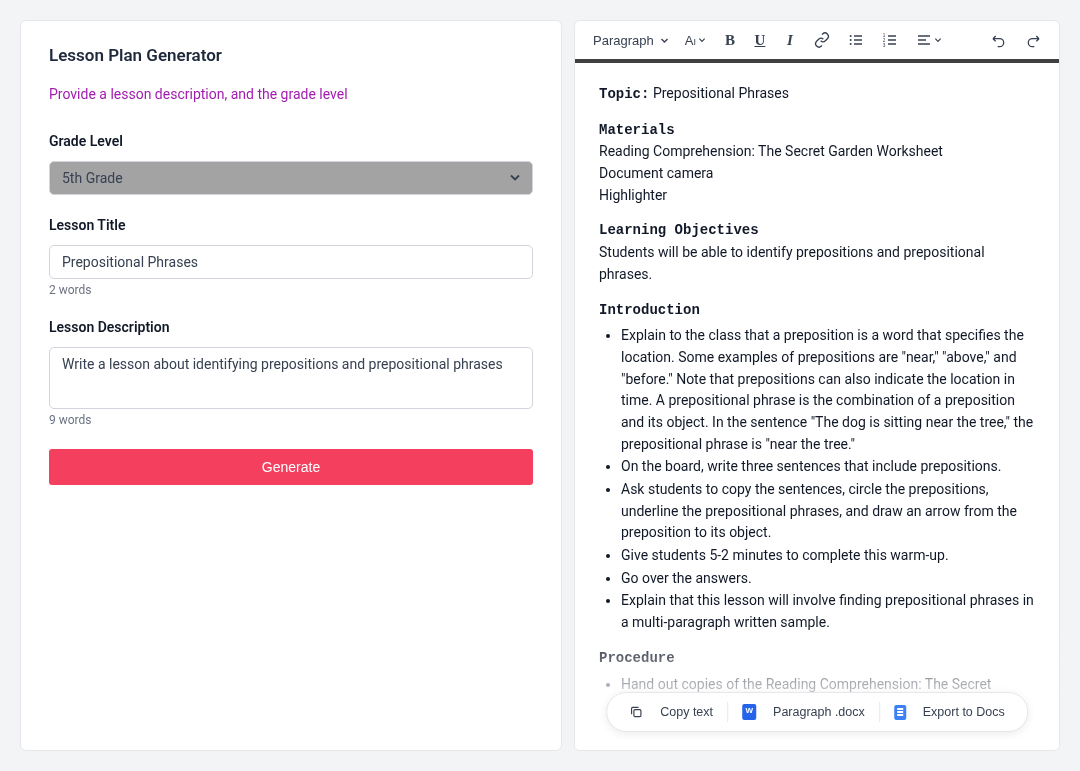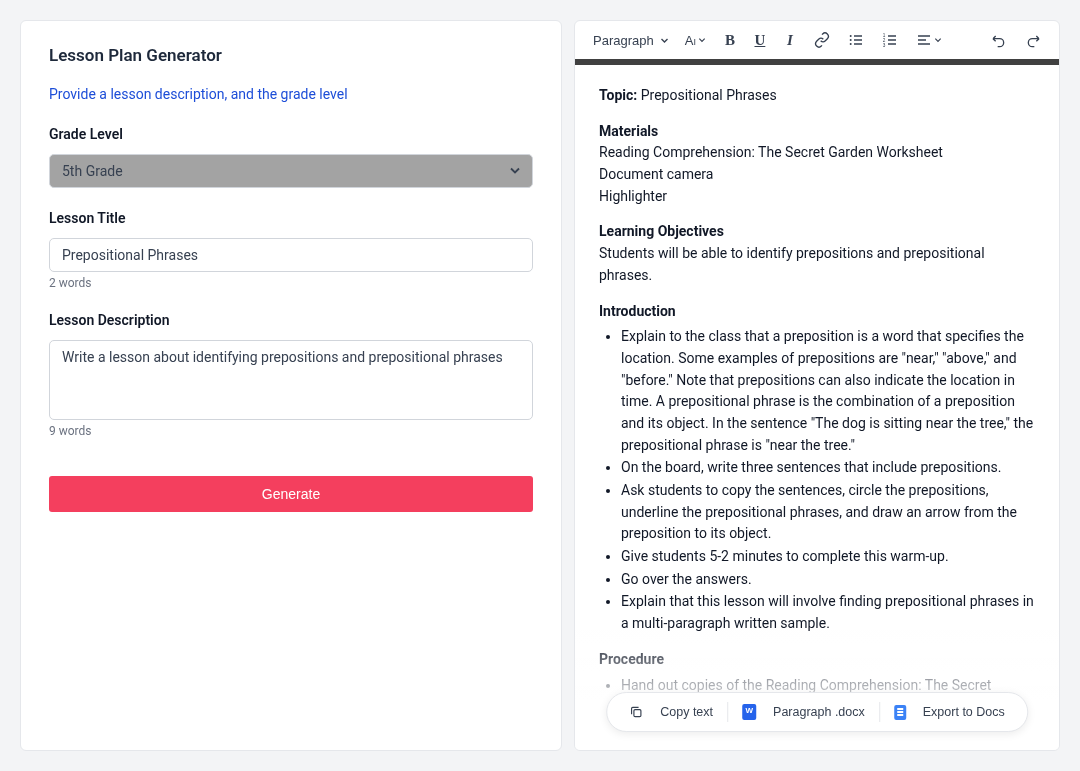--- a/index.html
+++ b/index.html
@@ -15,57 +15,56 @@
     .panel { 
       background: white; 
       border: 1px solid #e5e7eb; 
       border-radius: 6px; 
       flex: 1;
       display: flex;
       flex-direction: column;
     }
     .left-panel { padding: 24px 28px; }
     .title { font-size: 17px; font-weight: 600; color: #1e293b; margin-bottom: 21px; }
-    .subtitle { font-size: 14px; color: #1d4ed8; margin-bottom: 24px; }
+    .subtitle { font-size: 14px; color: #a21caf; margin-bottom: 31px; }
     .field-label { font-size: 14px; font-weight: 600; margin-bottom: 8px; color: #111827; }
     .select-wrap { position: relative; margin-bottom: 22px; }
     select.form-control, input.form-control, textarea.form-control {
       width: 100%;
       border: 1px solid #d1d5db;
       border-radius: 5px;
       padding: 8px 12px;
       font-size: 14px;
       font-family: inherit;
       background: #f9fafb;
       color: #374151;
     }
     select.form-control { appearance: none; padding-right: 30px; background: #a3a3a3; }
     .select-caret { position: absolute; right: 12px; top: 50%; transform: translateY(-50%); pointer-events: none; }
     input.form-control { background: white; }
-    textarea.form-control { background: white; resize: none; height: 80px; }
+    textarea.form-control { background: white; resize: none; height: 62px; }
     .word-count { font-size: 12px; color: #6b7280; margin-top: 4px; margin-bottom: 22px; }
     .field-group { margin-bottom: 4px; }
     .generate-btn {
       background: #f43f5e;
       color: white;
       border: none;
       padding: 10px 35px;
       font-size: 14px;
       border-radius: 3px;
       cursor: pointer;
       font-weight: 500;
-      margin-top: 16px;
     }
     
     .right-panel { padding: 0; position: relative; overflow: hidden; }
     .toolbar { 
       display: flex; 
       align-items: center; 
       padding: 6px 12px; 
-      border-bottom: 6px solid #404040; 
+      border-bottom: 4px solid #404040; 
       gap: 6px;
       flex-wrap: nowrap;
     }
     .toolbar-btn { 
       display: flex; 
       align-items: center; 
       justify-content: center;
       padding: 5px 6px; 
       border: none; 
       background: none; 
@@ -86,21 +85,21 @@
     .editor-content { 
       padding: 20px 24px 60px; 
       font-size: 14px; 
       line-height: 1.55; 
       overflow-y: auto;
       flex: 1;
       position: relative;
     }
     .editor-content p { margin-bottom: 14px; }
     .editor-blk { margin-bottom: 14px; }
-    .editor-content strong, .strong { font-weight: 700; }
+    .editor-content strong, .strong { font-weight: 700; font-family: Liberation Mono, monospace; }
     .editor-content ul { padding-left: 22px; margin-top: 4px; margin-bottom: 14px; list-style: disc; }
     .editor-content li { margin-bottom: 1px; }
     .fade-overlay { 
       position: absolute; 
       bottom: 0; 
       left: 0; 
       right: 0; 
       height: 120px; 
       background: linear-gradient(to bottom, rgba(255,255,255,0), rgba(255,255,255,1) 70%);
       pointer-events: none;

